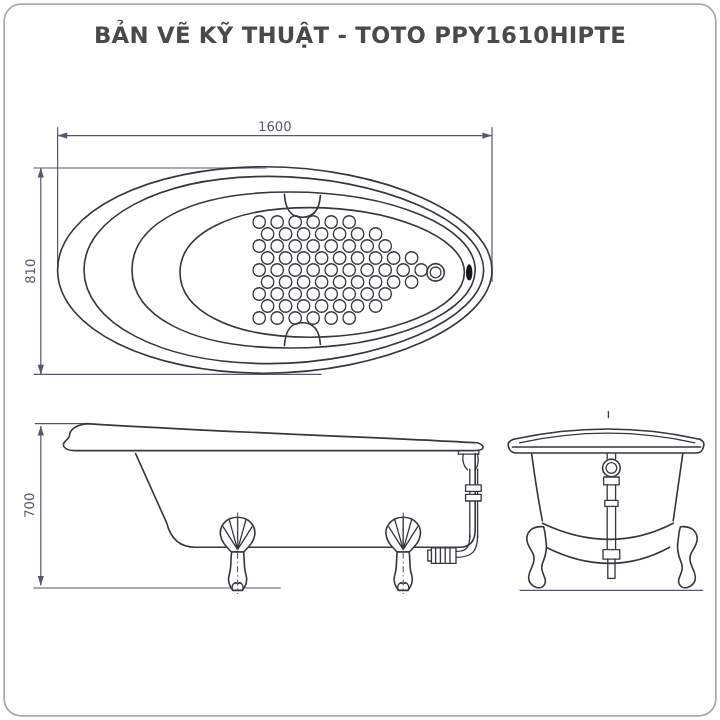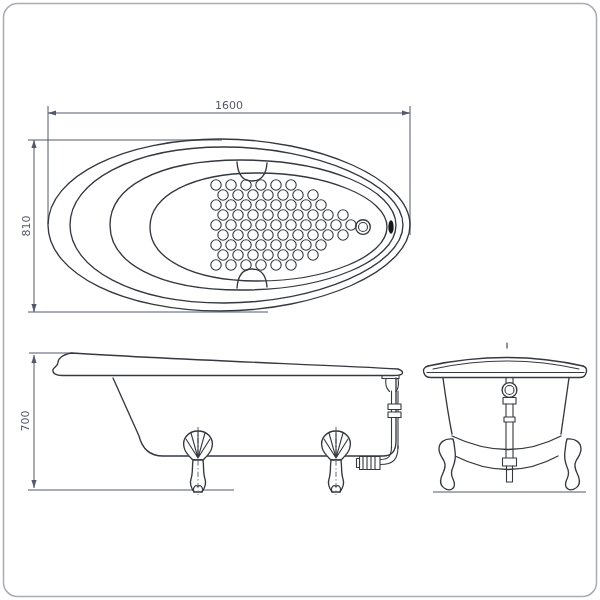--- a/index.html
+++ b/index.html
@@ -217,13 +217,14 @@
         <line class="ln thin" x1="513" y1="404" x2="513" y2="458"></line>
         <rect class="ln thin wfill" x="504" y="417" width="11" height="5"></rect>
         <rect class="ln thin wfill" x="502.5" y="458" width="14" height="8"></rect>
         <path class="ln thin" d="M 506.5,466 L 506.5,482 M 512.5,466 L 512.5,482 M 506.5,482 L 512.5,482"></path>
       </g>
 
       <line class="dim" x1="433" y1="492" x2="586" y2="492"></line>
     </g>
   </svg>
 
+  <div class="sheet-title">BẢN VẼ KỸ THUẬT - TOTO PPY1610HIPTE</div>
 </div>
 
 </body></html>

